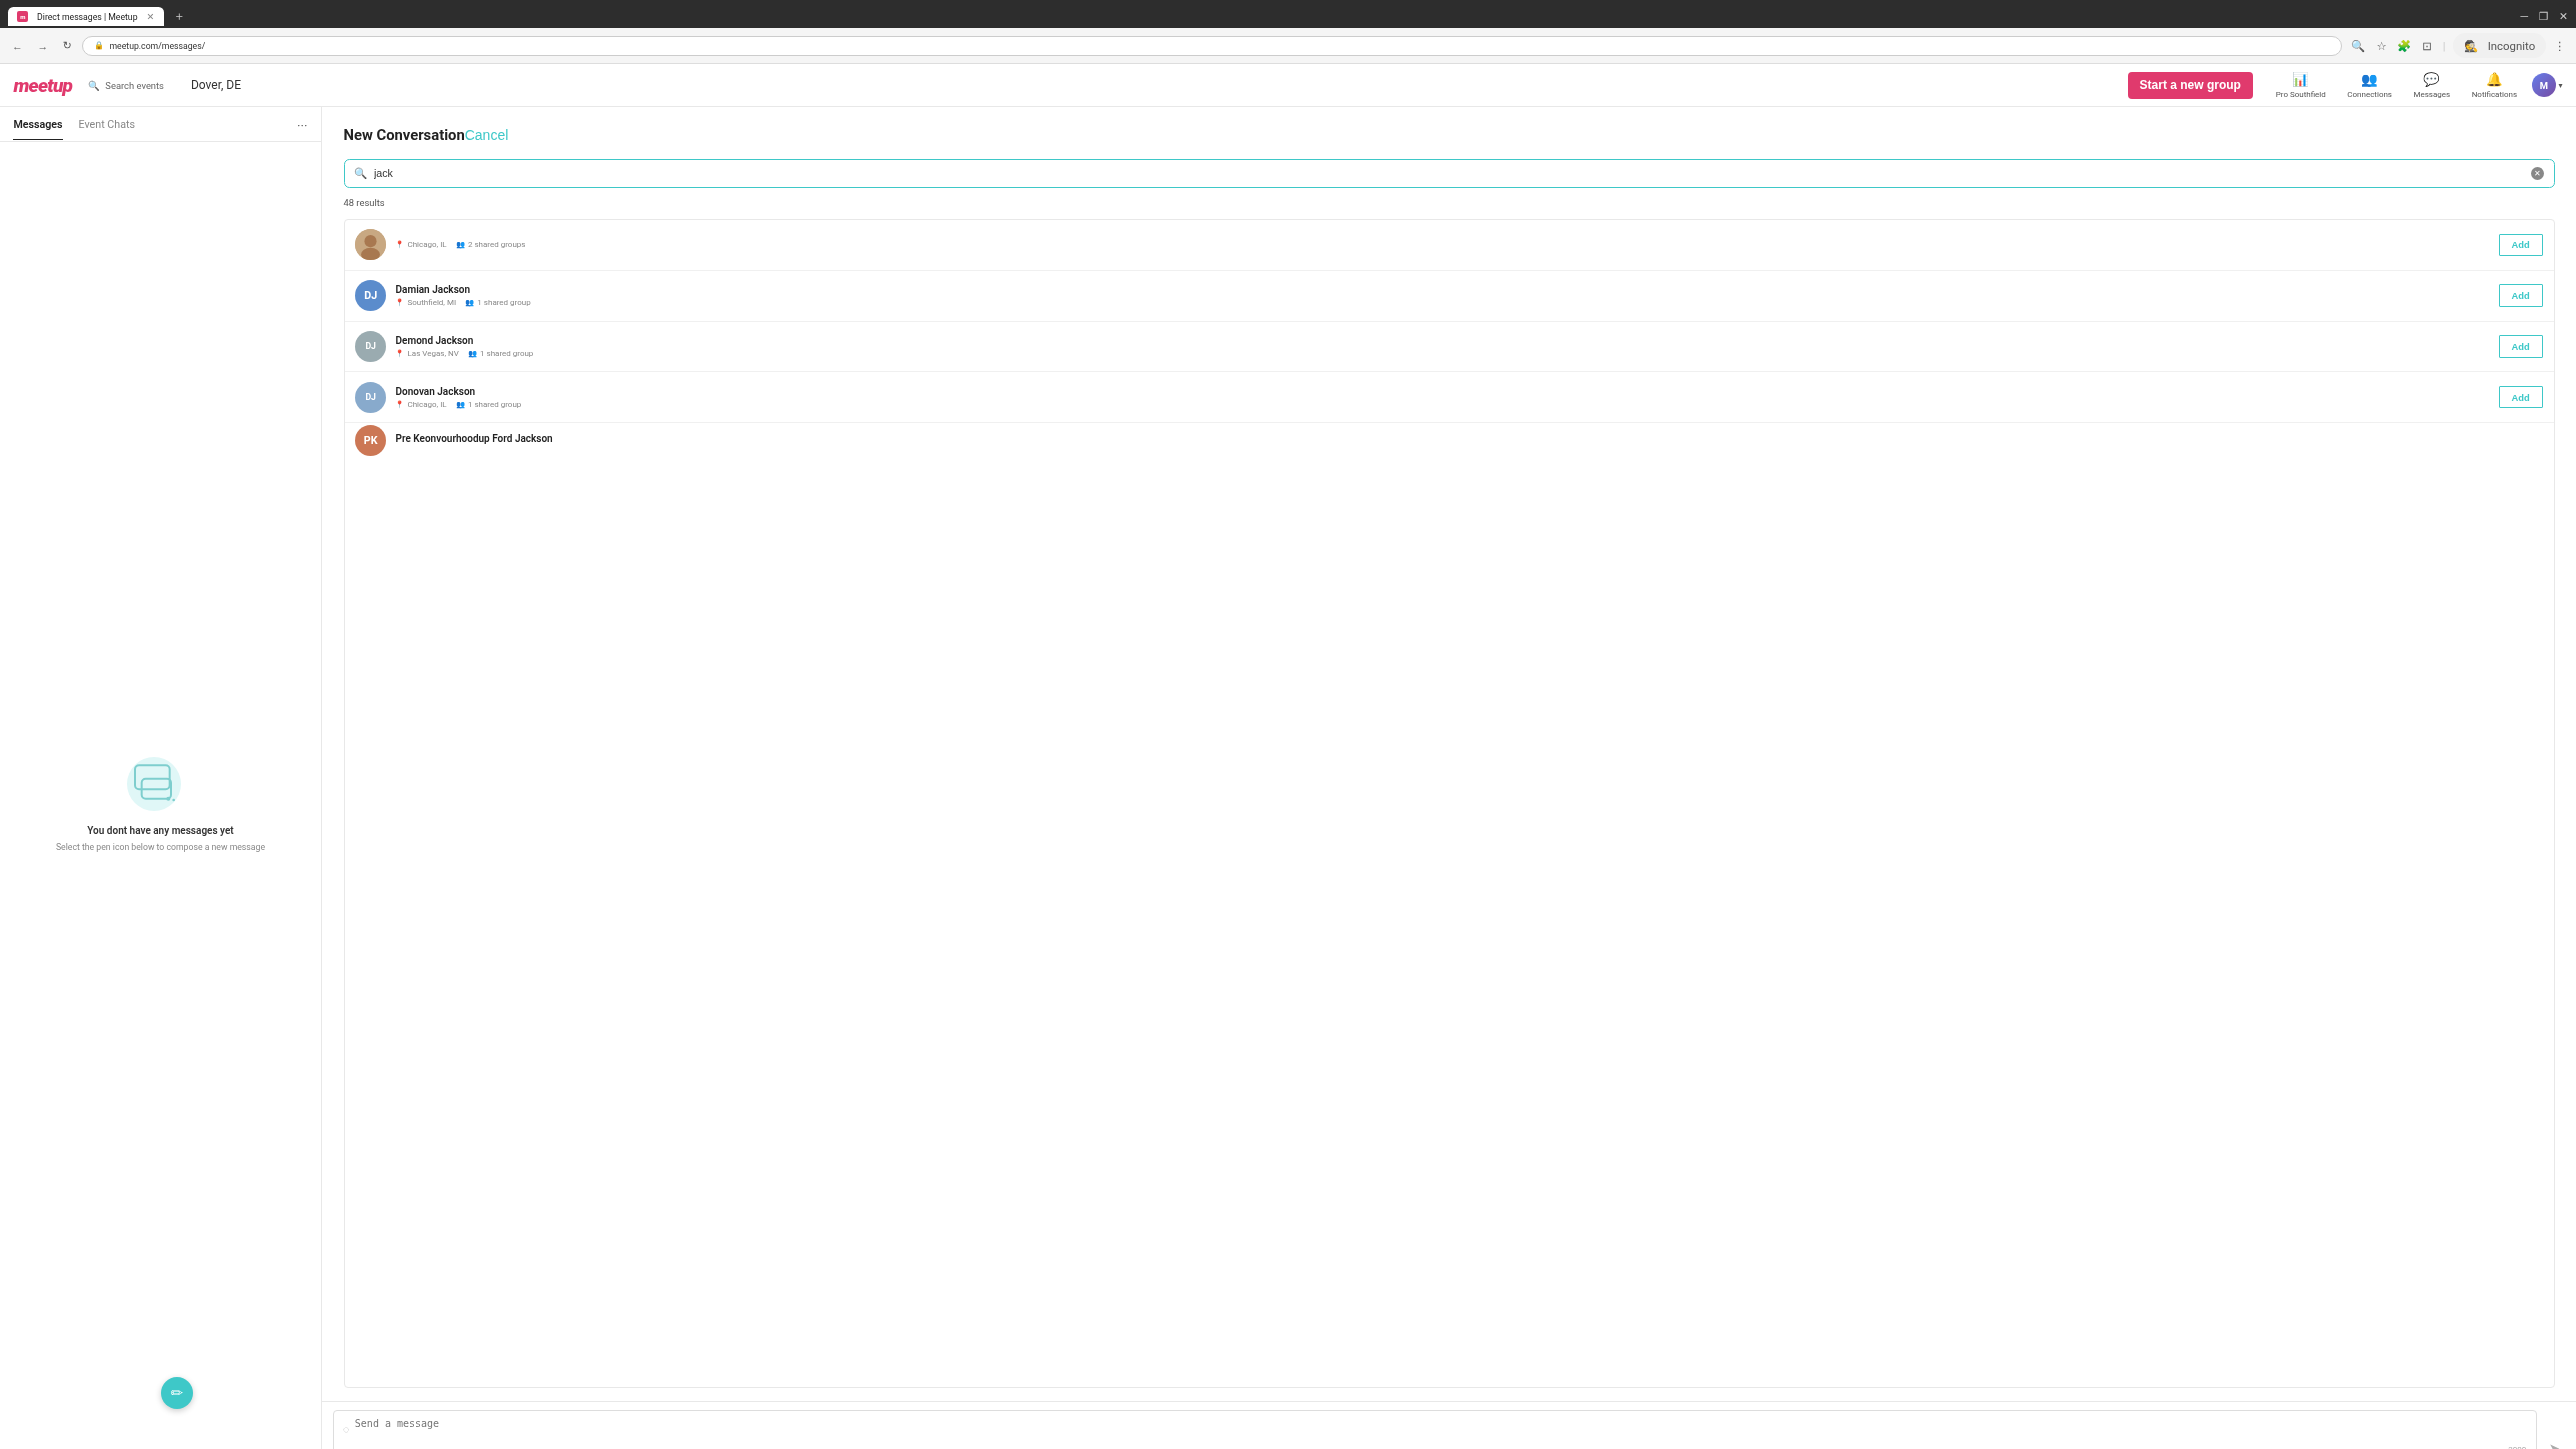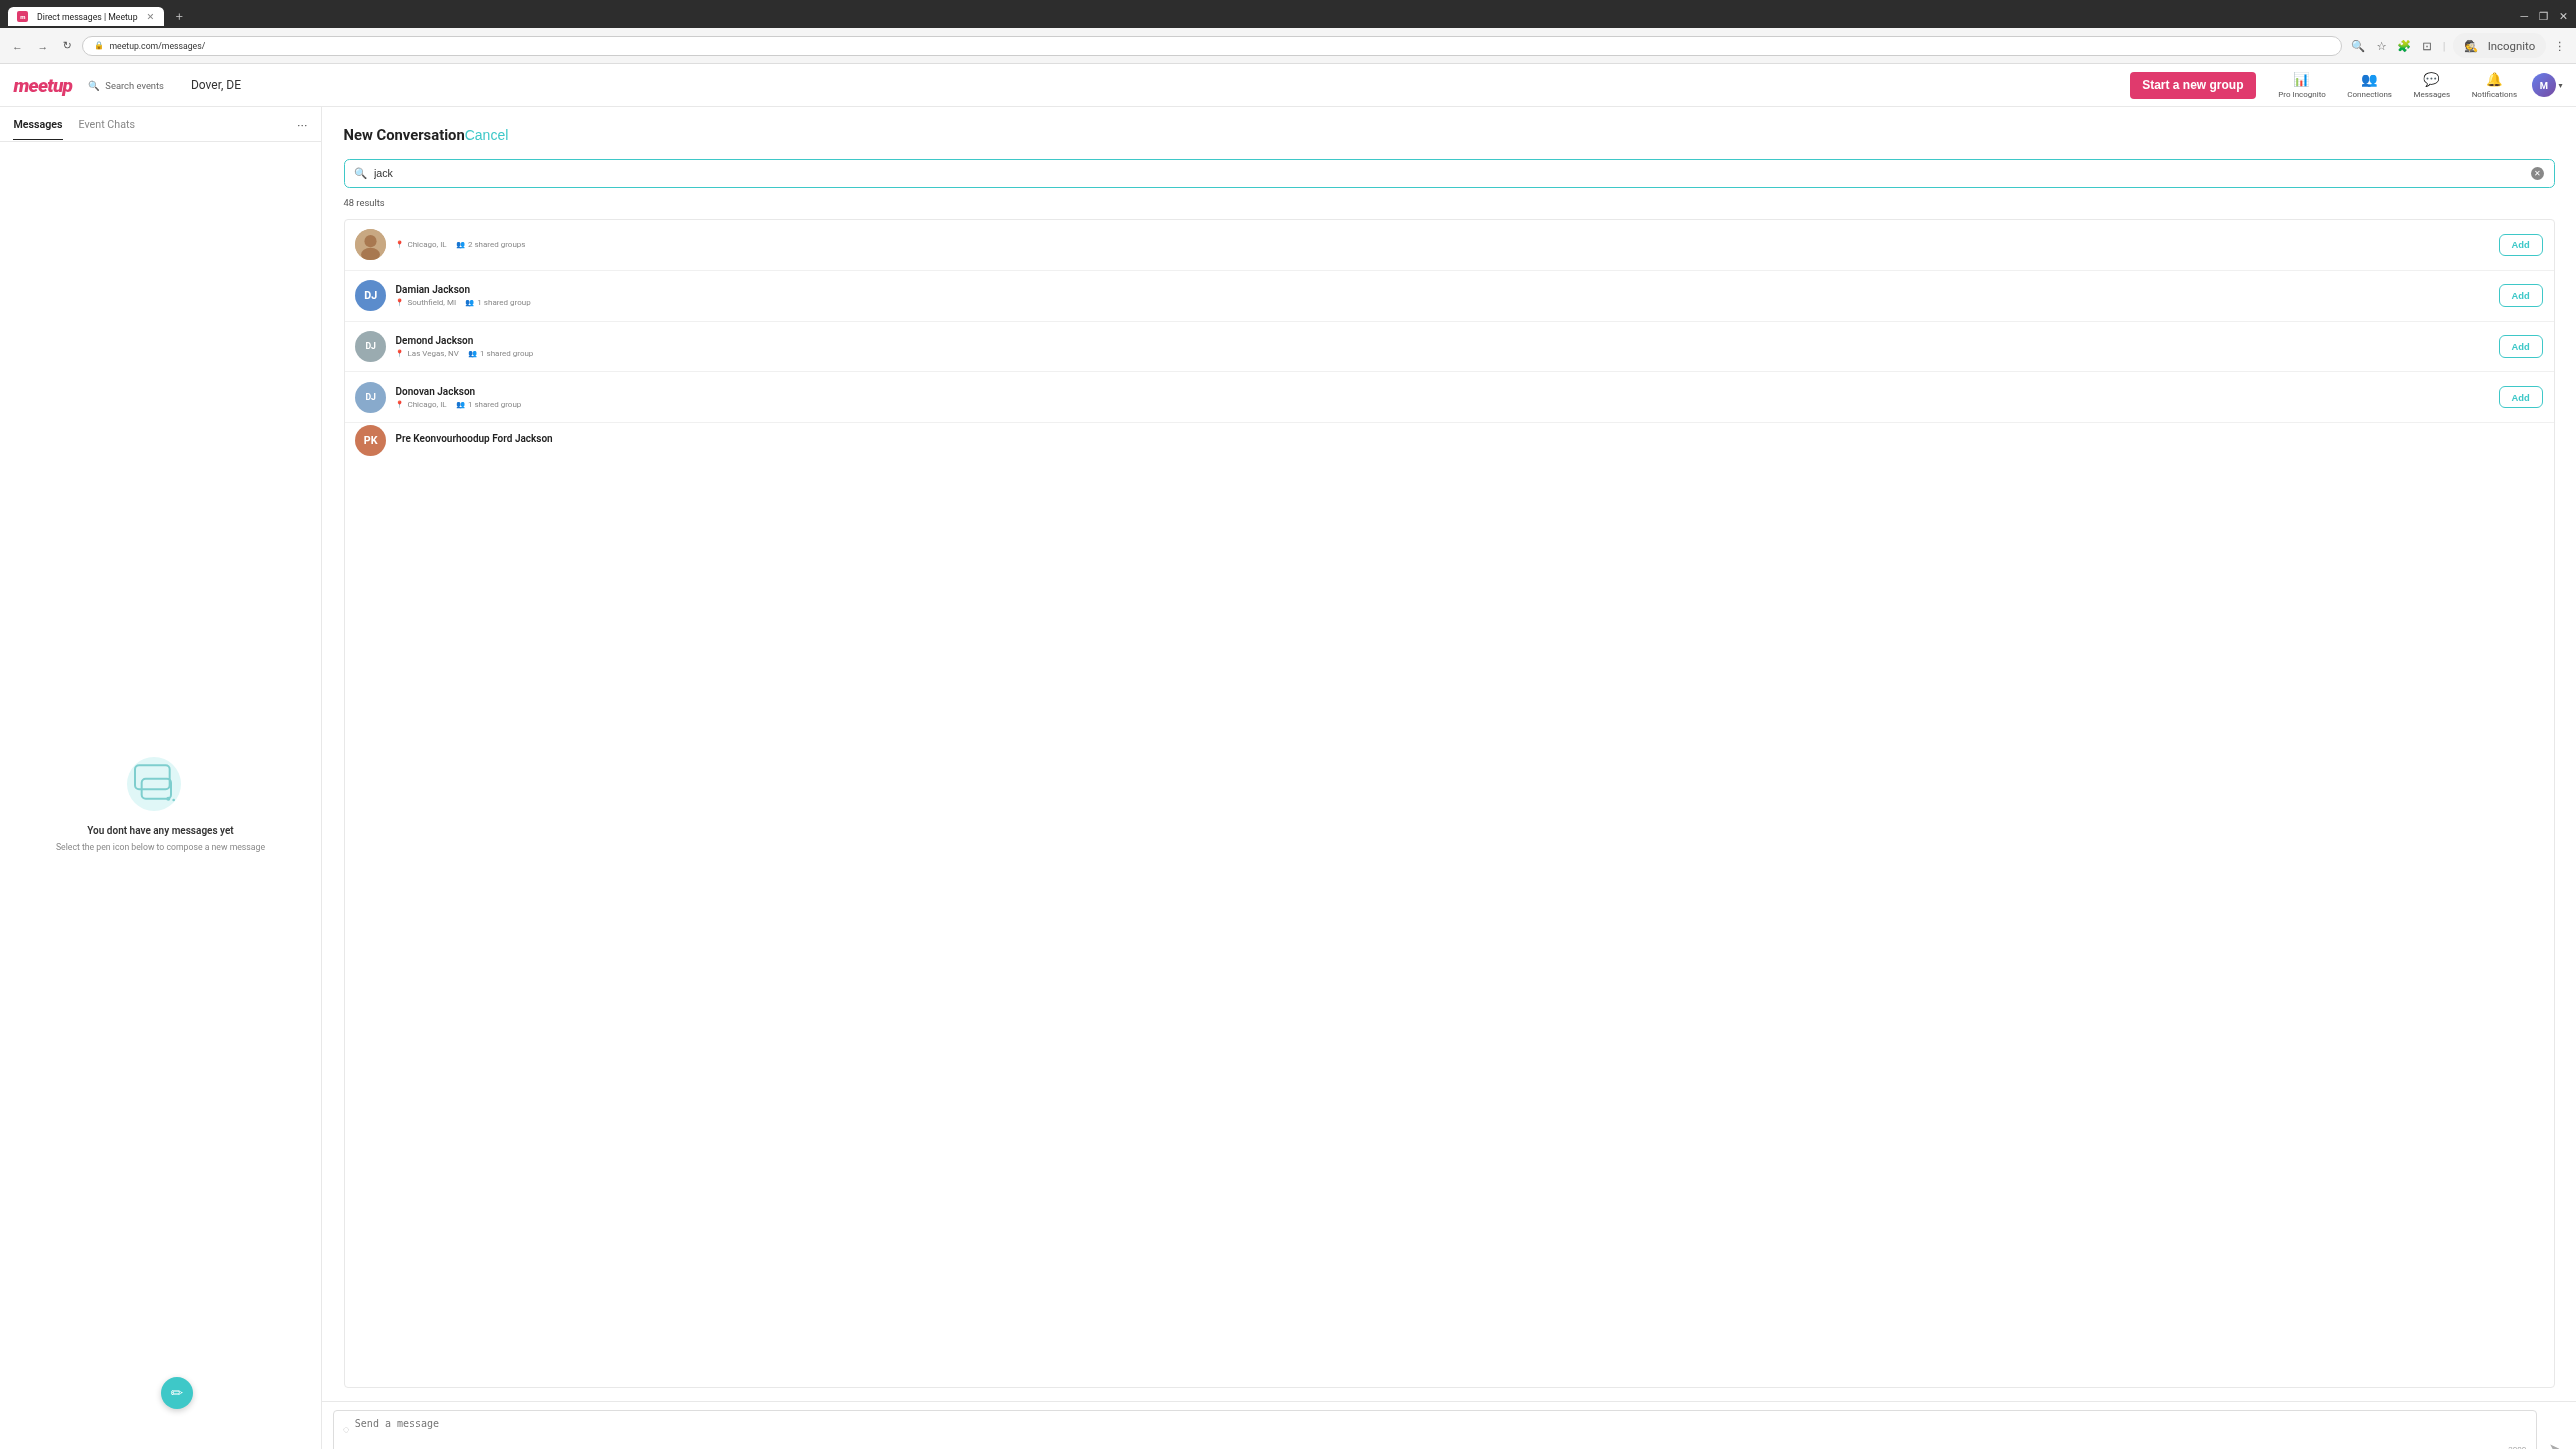--- a/index.html
+++ b/index.html
@@ -311,21 +311,21 @@
       font-size: 8px; color: #888;
     }
     .result-meta-item {
       display: flex; align-items: center; gap: 2.7px;
     }
     .result-meta-icon { font-size: 7.4px; }
     .add-btn {
       background: #fff;
       border: 1.3px solid #3ec8c8;
       color: #3ec8c8;
-      border-radius: 6px;
+      border-radius: 1px;
       padding: 4.7px 12px;
       font-size: 9.4px;
       font-weight: 600;
       cursor: pointer;
     }
 
     
     .message-input-area {
       border-top: 0.7px solid #e8e8e8;
       padding: 8px 10.7px;
@@ -407,21 +407,21 @@
   <div class="header-search">
     <span class="header-search-icon">🔍</span>
     <span>Search events</span>
   </div>
   <span class="header-location">Dover, DE</span>
   <div class="header-spacer"></div>
   <button class="header-start-group">Start a new group</button>
   <div class="header-nav">
     <div class="header-nav-item">
       <span class="header-nav-icon">📊</span>
-      <span>Pro Incognito</span>
+      <span>Pro Southfield</span>
     </div>
     <div class="header-nav-item">
       <span class="header-nav-icon">👥</span>
       <span>Connections</span>
     </div>
     <div class="header-nav-item">
       <span class="header-nav-icon">💬</span>
       <span>Messages</span>
     </div>
     <div class="header-nav-item">

